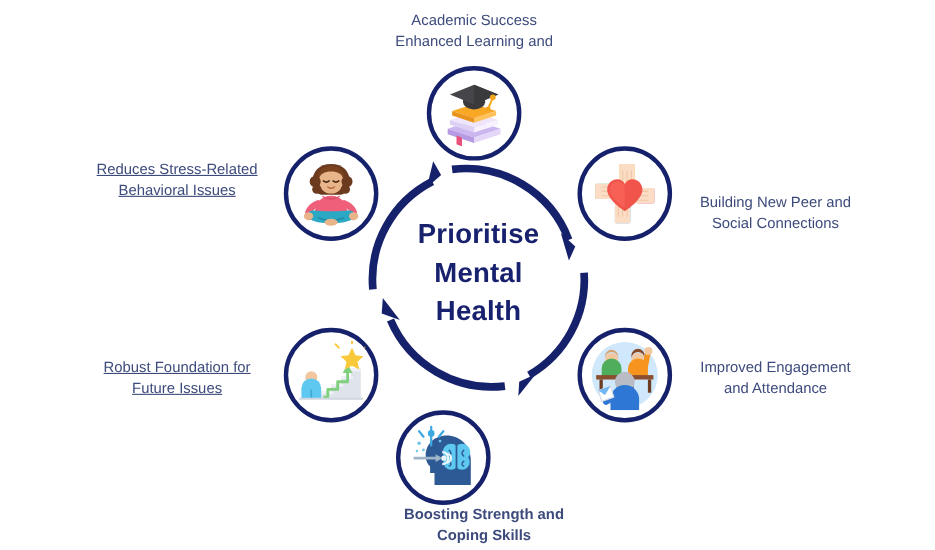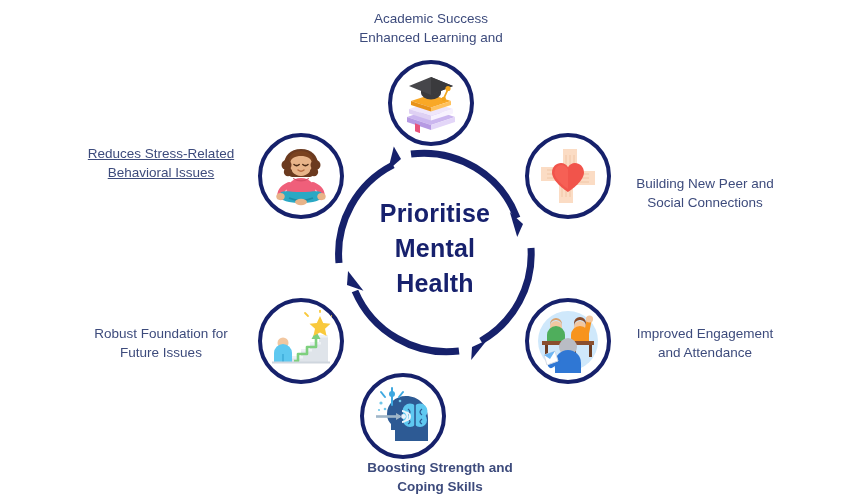--- a/index.html
+++ b/index.html
@@ -73,21 +73,21 @@
     color: #3d4b7c;
     font-size: 13.5px;
     line-height: 19px;
     text-align: center;
     user-select: none;
   }
   .label-top        { left: 331px; top: 9px;  width: 200px; }
   .label-right-up   { left: 615px; top: 154px; width: 180px; text-align: center; margin-top: 20px; }
   .label-right-down { left: 615px; top: 324px; width: 180px; text-align: center; }
   .label-bottom     { left: 320px; top: 458px; width: 240px; font-weight: bold; }
-  .label-left-down  { left: 62px;  top: 324px; width: 198px; text-align: center; }
+  .label-left-down  { left: 62px;  top: 324px; width: 198px; text-align: center; text-decoration: underline; }
   .label-left-up    { left: 62px;  top: 144px; width: 198px; text-align: center; text-decoration: underline; }
 </style>
 </head>
 <body>
 
 <div id="stage">
 
   <svg id="cycle-svg" viewBox="0 0 208 254">
     <g fill="none" stroke="#16216b" stroke-width="7" stroke-linecap="butt">
 

